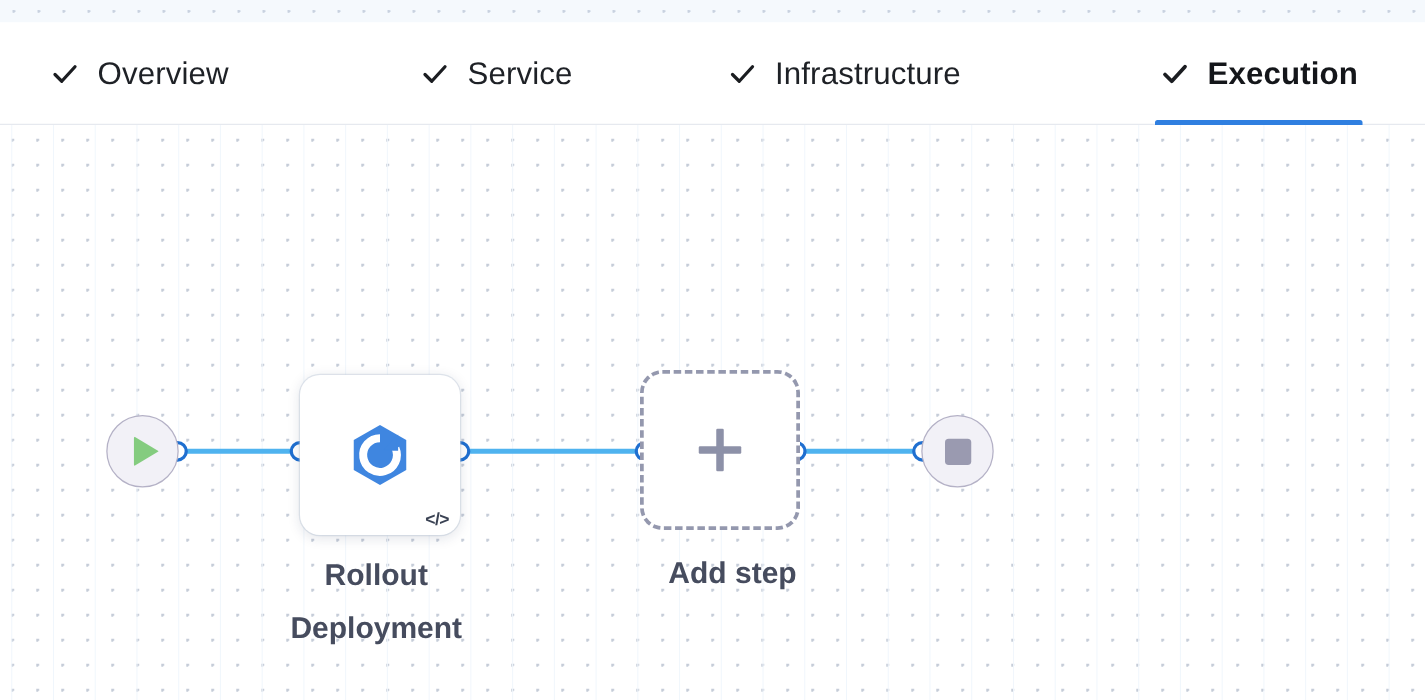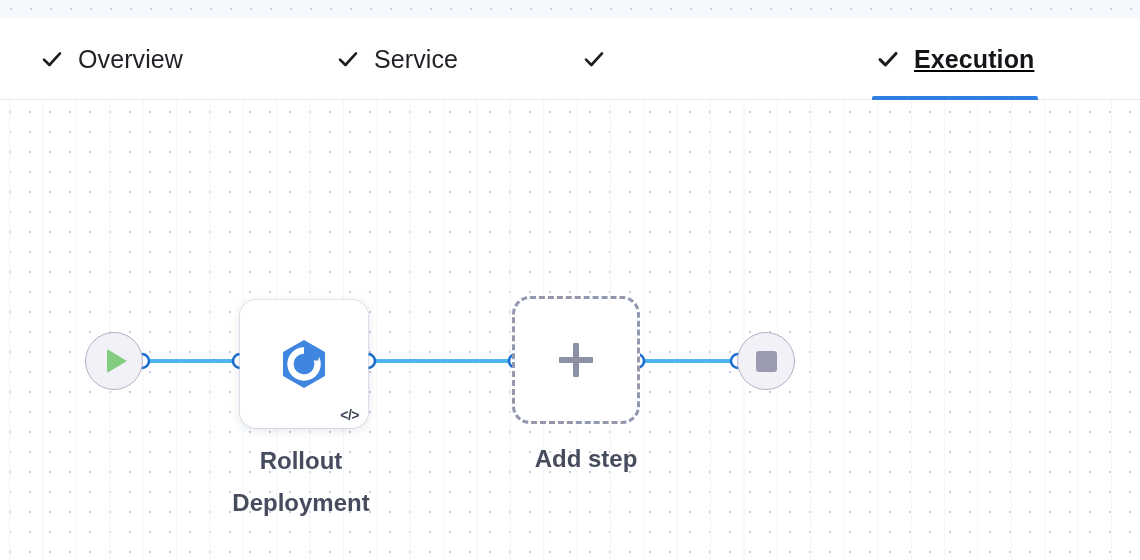--- a/index.html
+++ b/index.html
@@ -88,21 +88,21 @@
     bottom: -1px;
     height: 5px;
     background: #2f7fe0;
     border-radius: 2px 2px 0 0;
   }
 
   
   .tab-overview       { left: 36px;  }
   .tab-service        { left: 332px; align-items: center; }
   .tab-infrastructure { left: 578px; }
-  .tab-execution      { left: 872px; text-decoration: underline; }
+  .tab-execution      { left: 924px; }
 
   
   .canvas {
     position: absolute;
     left: 0;
     top: 100px;
     width: 1140px;
     height: 460px;
     background-color: #ffffff;
     background-image:
@@ -273,20 +273,21 @@
       </span>
       <span class="tab-label">Service</span>
     </div>
 
     <div class="tab tab-infrastructure">
       <span class="tick">
         <svg viewBox="0 0 24 24" width="24" height="24" aria-hidden="true">
           <path d="M4 12.6 L9.4 18 L20 6.4" fill="none" stroke="currentColor" stroke-width="2.6" stroke-linecap="round" stroke-linejoin="round"></path>
         </svg>
       </span>
+      <span class="tab-label">Infrastructure</span>
     </div>
 
     <div class="tab tab-execution is-active">
       <span class="tick">
         <svg viewBox="0 0 24 24" width="24" height="24" aria-hidden="true">
           <path d="M4 12.6 L9.4 18 L20 6.4" fill="none" stroke="currentColor" stroke-width="3" stroke-linecap="round" stroke-linejoin="round"></path>
         </svg>
       </span>
       <span class="tab-label">Execution</span>
       <span class="tab-underline"></span>

